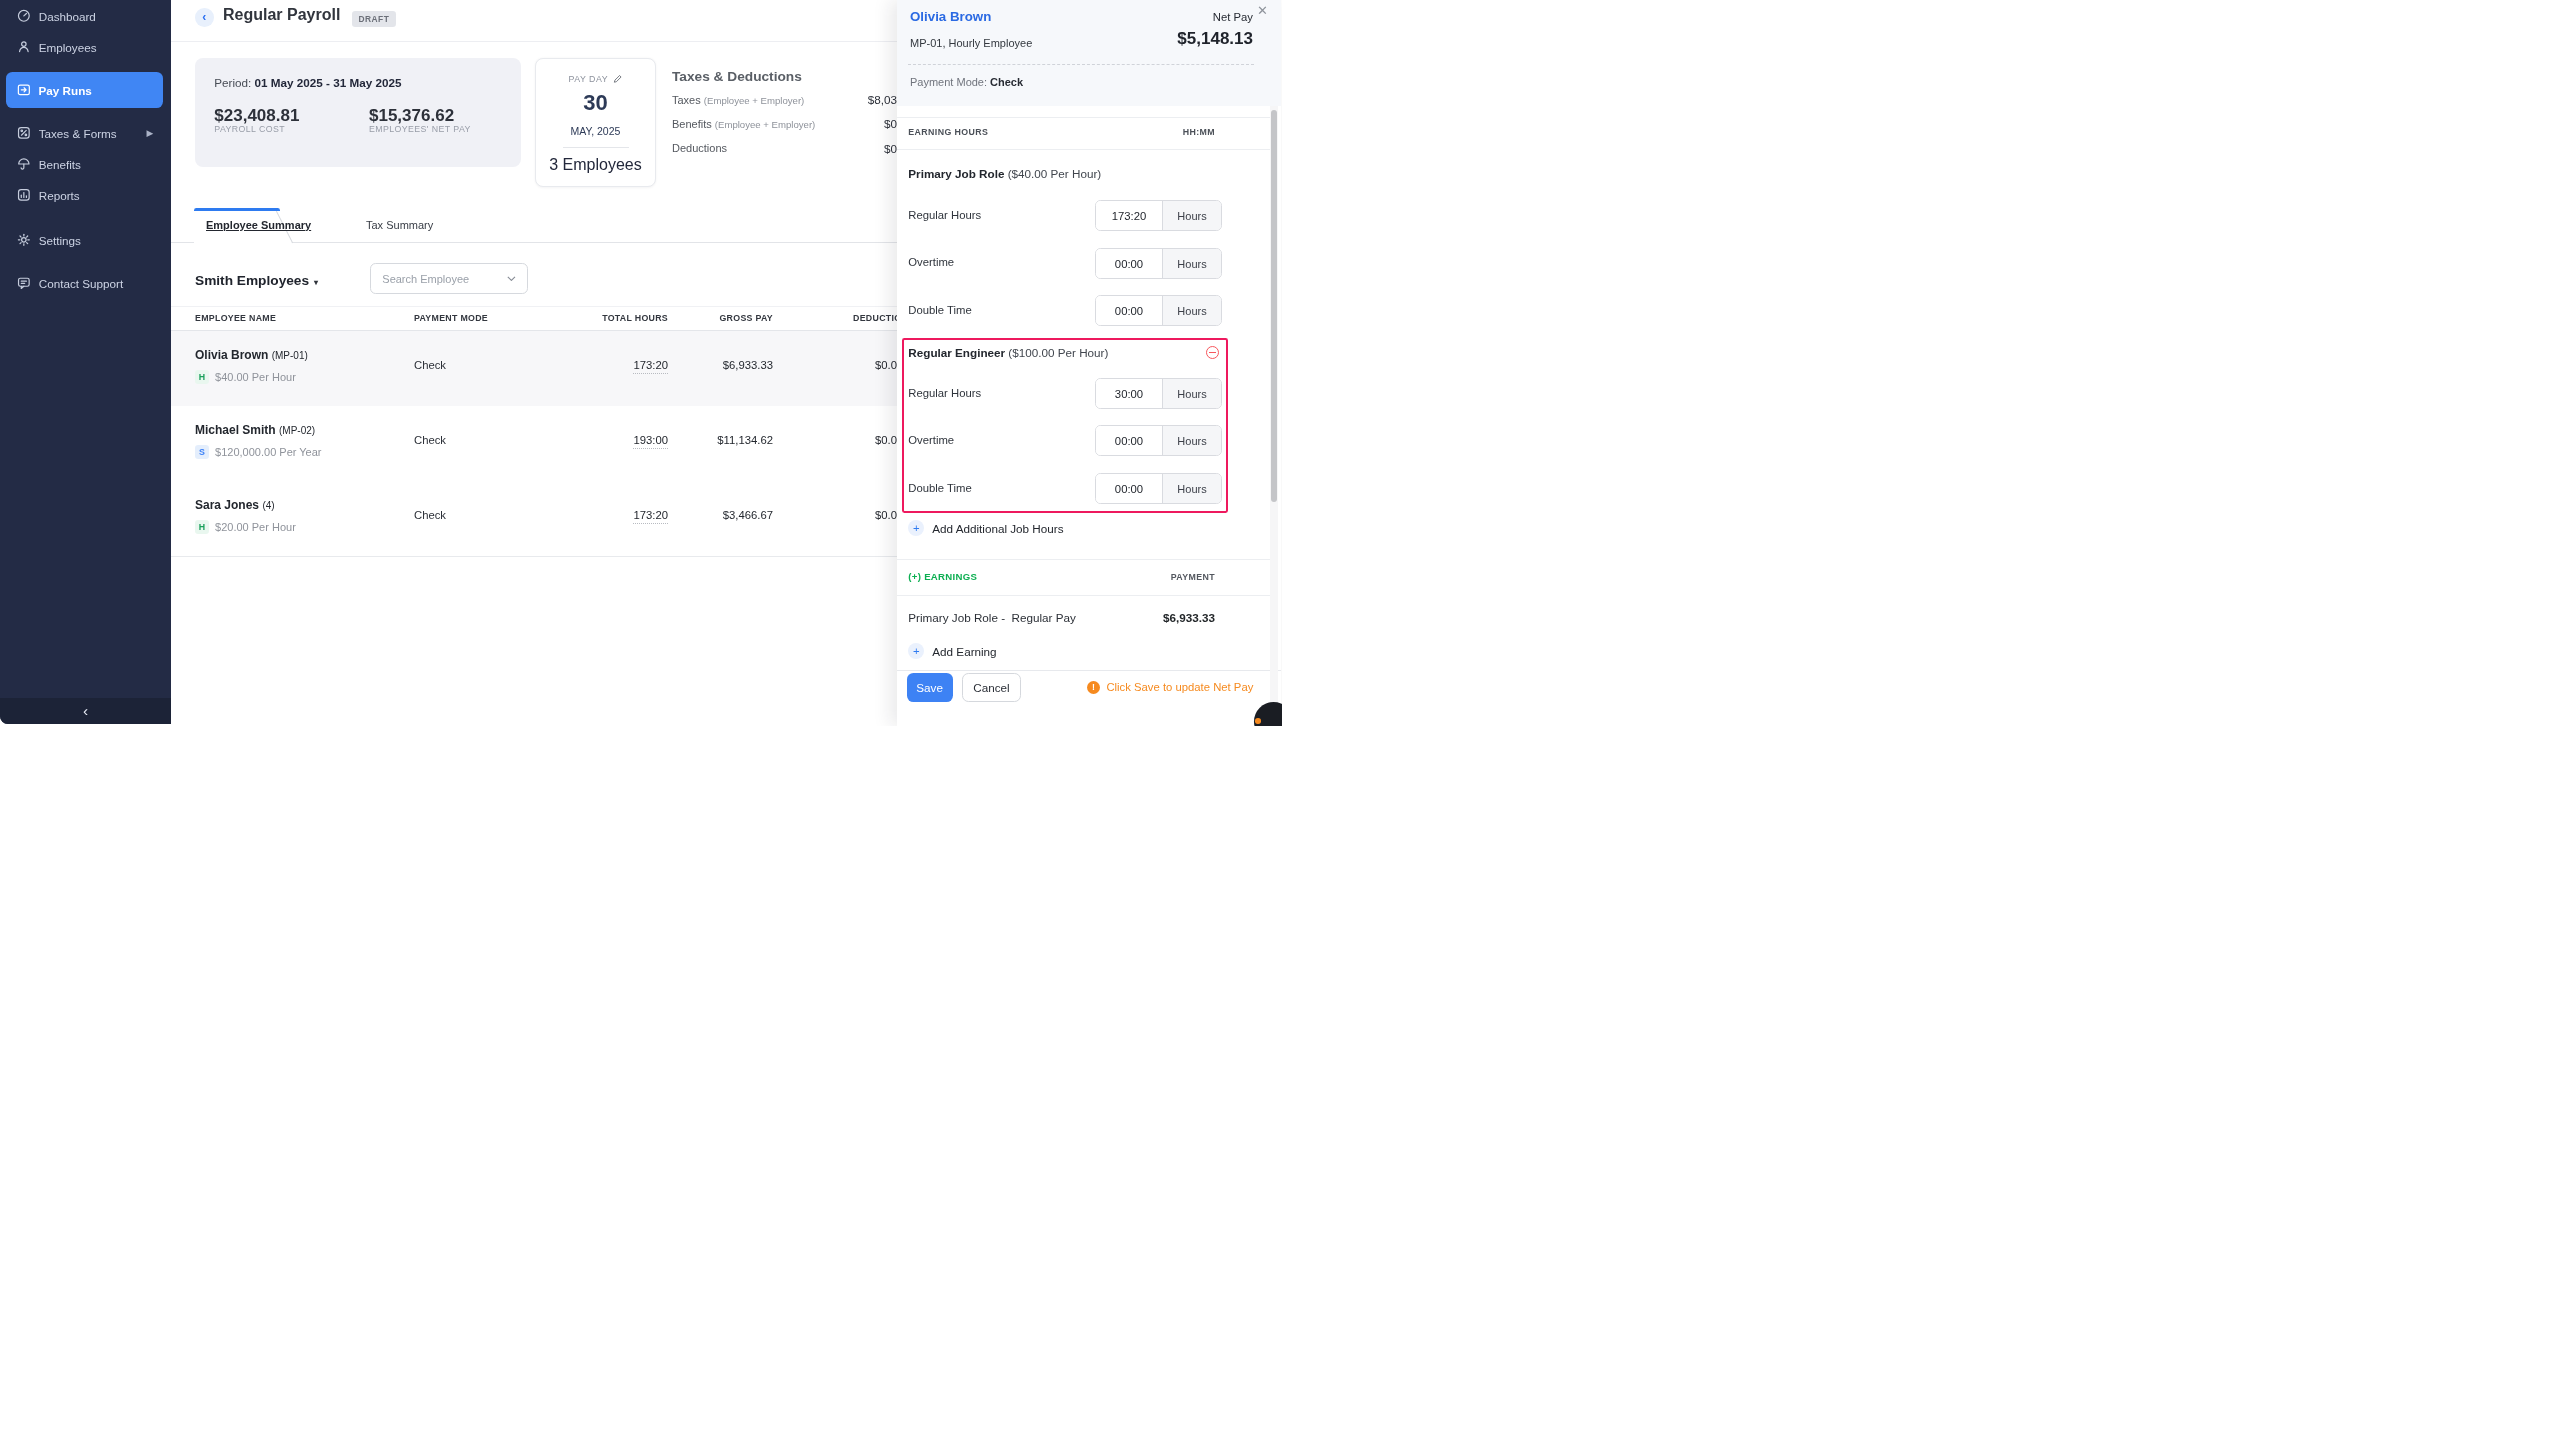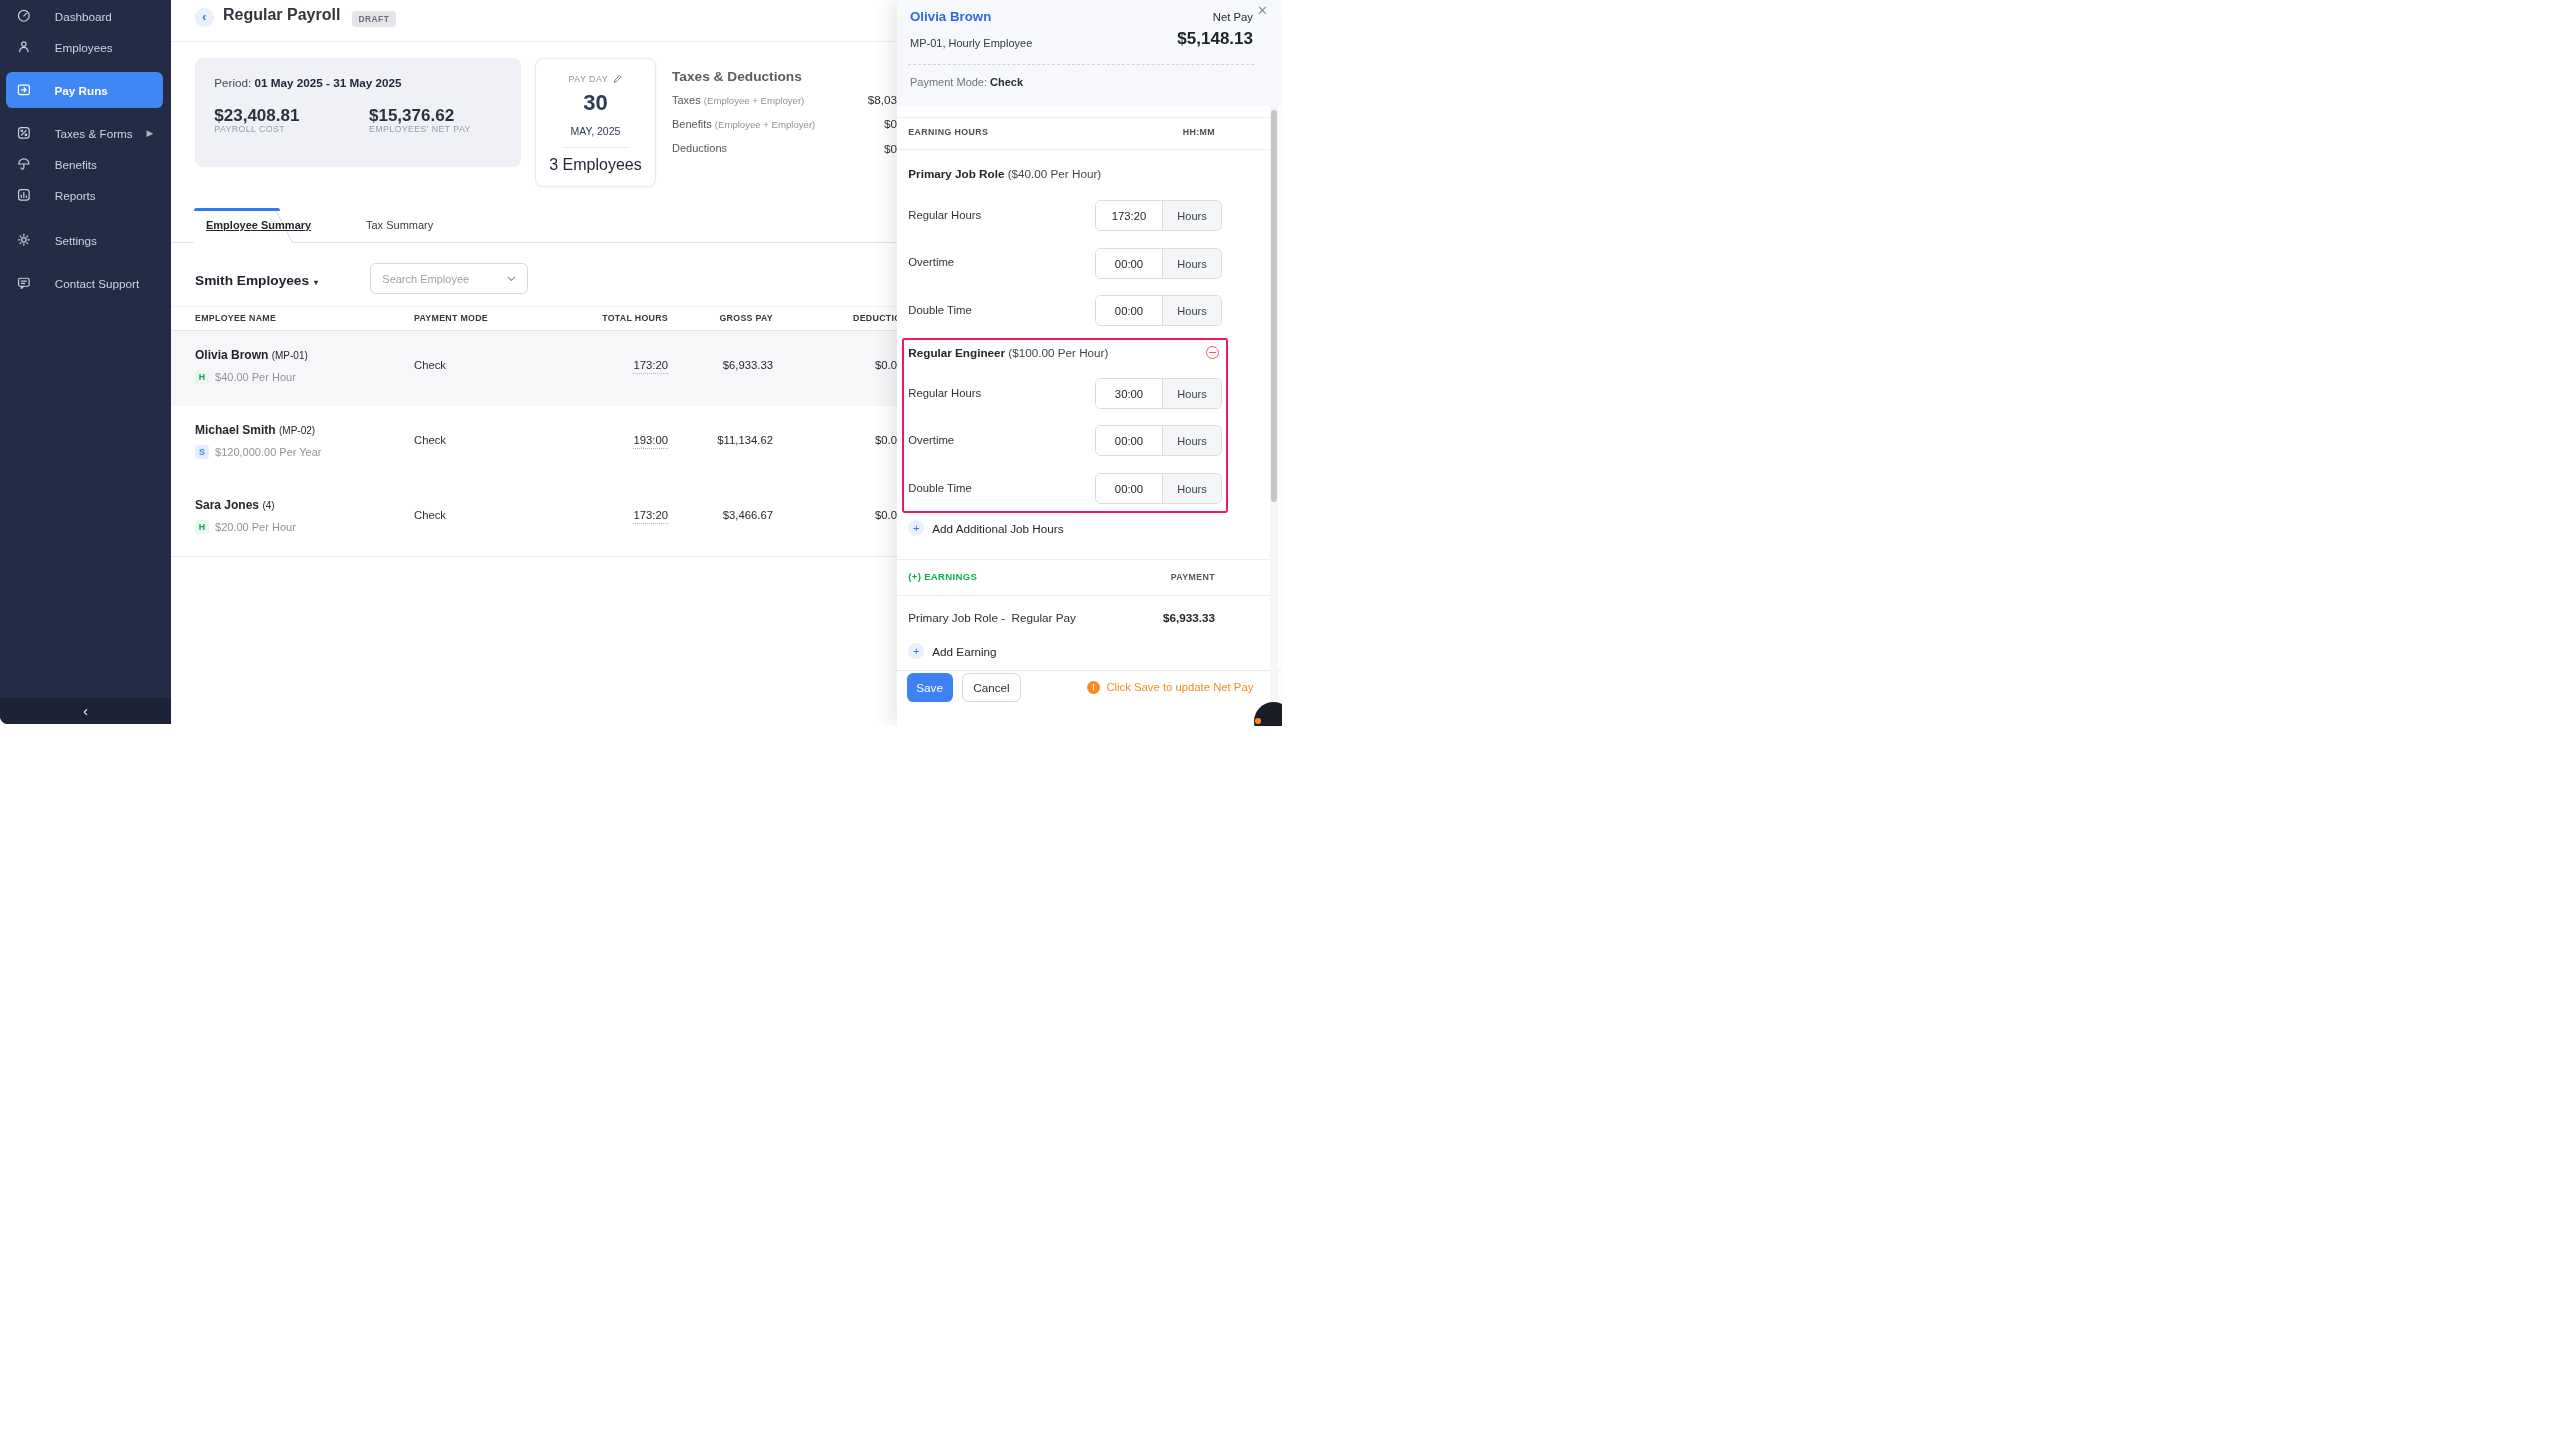--- a/index.html
+++ b/index.html
@@ -4,21 +4,21 @@
 <style>
   * { margin:0; padding:0; box-sizing:border-box; }
   html,body { width:1282px; height:726px; overflow:hidden; background:#fff;
     font-family:"Liberation Sans", sans-serif; }
   .app { position:relative; width:1282px; height:726px; background:#fff; overflow:hidden; }
 
   
   .sidebar { position:absolute; left:0; top:0; width:171px; height:724px;
     background:#232b45; border-radius:0 0 0 8px; z-index:5; }
   .nav-item { position:absolute; left:0; width:171px; height:24px; display:flex; align-items:center;
-    padding-left:17px; color:#ccd3e4; font-size:11.7px; gap:24px; cursor:pointer; }
+    padding-left:17px; color:#ccd3e4; font-size:11.7px; gap:8px; cursor:pointer; }
   .nav-item svg { flex:0 0 auto; }
   .nav-item.active { left:5.6px; width:157px; height:36px; background:#4086f4; border-radius:6.4px;
     color:#ffffff; padding-left:11.3px; font-weight:600; }
   .nav-chevron { position:absolute; right:17.7px; font-size:8.8px; color:#aab2c6; }
   .sidebar-footer { position:absolute; left:0; bottom:0; width:171px; height:26.5px;
     background:#1c2337; border-radius:0 0 0 8px; display:flex; align-items:center; justify-content:center;
     color:#e8ecf6; font-size:15.3px; cursor:pointer; }
 
   
   .main { position:absolute; left:171px; top:0; width:1110px; height:726px; background:#fff; }

